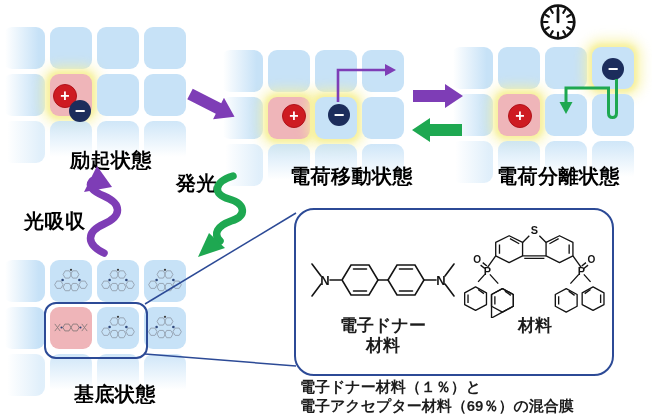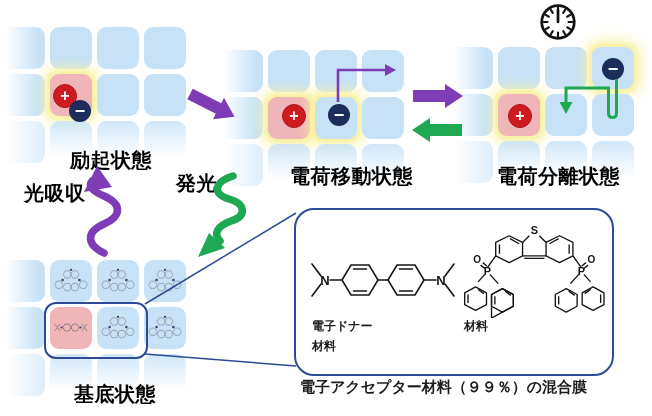--- a/index.html
+++ b/index.html
@@ -16,21 +16,21 @@
           justify-content:center;color:#fff;font-weight:900;font-size:16px;line-height:1;z-index:5;}
   .charge.pos{background:#ce1b22;border:1px solid #b0121a;}
   .charge.neg{background:#1c2d5c;font-size:18px;}
   .jp{position:absolute;font-size:20px;font-weight:600;color:#000000;white-space:nowrap;letter-spacing:.5px;text-align:right;}
   .overlay{position:absolute;left:0;top:0;pointer-events:none;z-index:6;}
   .outline-rect{position:absolute;left:44px;top:302px;width:100px;height:53px;border:2.5px solid #2c4a96;
                 border-radius:12px;z-index:4;}
   .callout{position:absolute;left:294px;top:208px;width:316px;height:164px;background:#fff;
            border:2px solid #2c4a96;border-radius:20px;z-index:7;}
   .callout .mol{position:absolute;}
-  .mol-label{position:absolute;font-size:12px;font-weight:700;line-height:20px;color:#1c1c1c;}
+  .mol-label{position:absolute;text-align:center;font-size:17px;font-weight:700;line-height:20px;color:#1c1c1c;}
   .caption{position:absolute;left:300px;top:377px;font-size:15px;font-weight:600;line-height:19px;
            color:#1c1c1c;z-index:7;white-space:nowrap;}
   .clock{position:absolute;left:537px;top:1px;z-index:5;}
   .molmini{position:absolute;z-index:3;}
 </style>
 </head>
 <body>
 
 <div class="canvas">
 
@@ -246,36 +246,37 @@
     <g>
       <path d="M233 176 C214 182 212 194 229 199 C246 204 247 216 231 221 C217 226 213 234 220 241" stroke="#1ea851" stroke-width="7.5" fill="none" stroke-linecap="round"></path>
       <polygon points="198,257 209,233 225,248" fill="#1ea851"></polygon>
     </g>
   </svg>
 
   <div class="jp" style="left:70px;top:147px">励起状態</div>
   <div class="jp" style="left:290px;top:163px">電荷移動状態</div>
   <div class="jp" style="left:74px;top:381px">基底状態</div>
   <div class="jp" style="left:497px;top:163px">電荷分離状態</div>
-  <div class="jp" style="left:24px;top:180px">光吸収</div>
+  <div class="jp" style="left:24px;top:208px">光吸収</div>
   <div class="jp" style="left:176px;top:170px">発光</div>
 
   <div class="callout">
     <svg class="mol" style="left:12px;top:38px" width="150" height="60" viewBox="0 0 150 60">
         <use href="#bigDonor"></use>
       </svg>
     <svg class="mol" style="left:164px;top:14px" width="152" height="94" viewBox="0 0 180 112">
         <use href="#bigAcceptor"></use>
       </svg>
     <div class="mol-label" style="left:16px;top:106px;width:142px">
       <div>電子ドナー</div>
       <div>材料</div>
     </div>
     <div class="mol-label" style="left:168px;top:106px;width:142px">
       <div>材料</div>
     </div>
   </div>
 
   <div class="caption">
-    <div>電子アクセプター材料（９９％）の混合膜</div>
+    <div>電子ドナー材料（１％）と</div>
+    <div>電子アクセプター材料（69％）の混合膜</div>
   </div>
 
 </div>
 
 </body></html>

